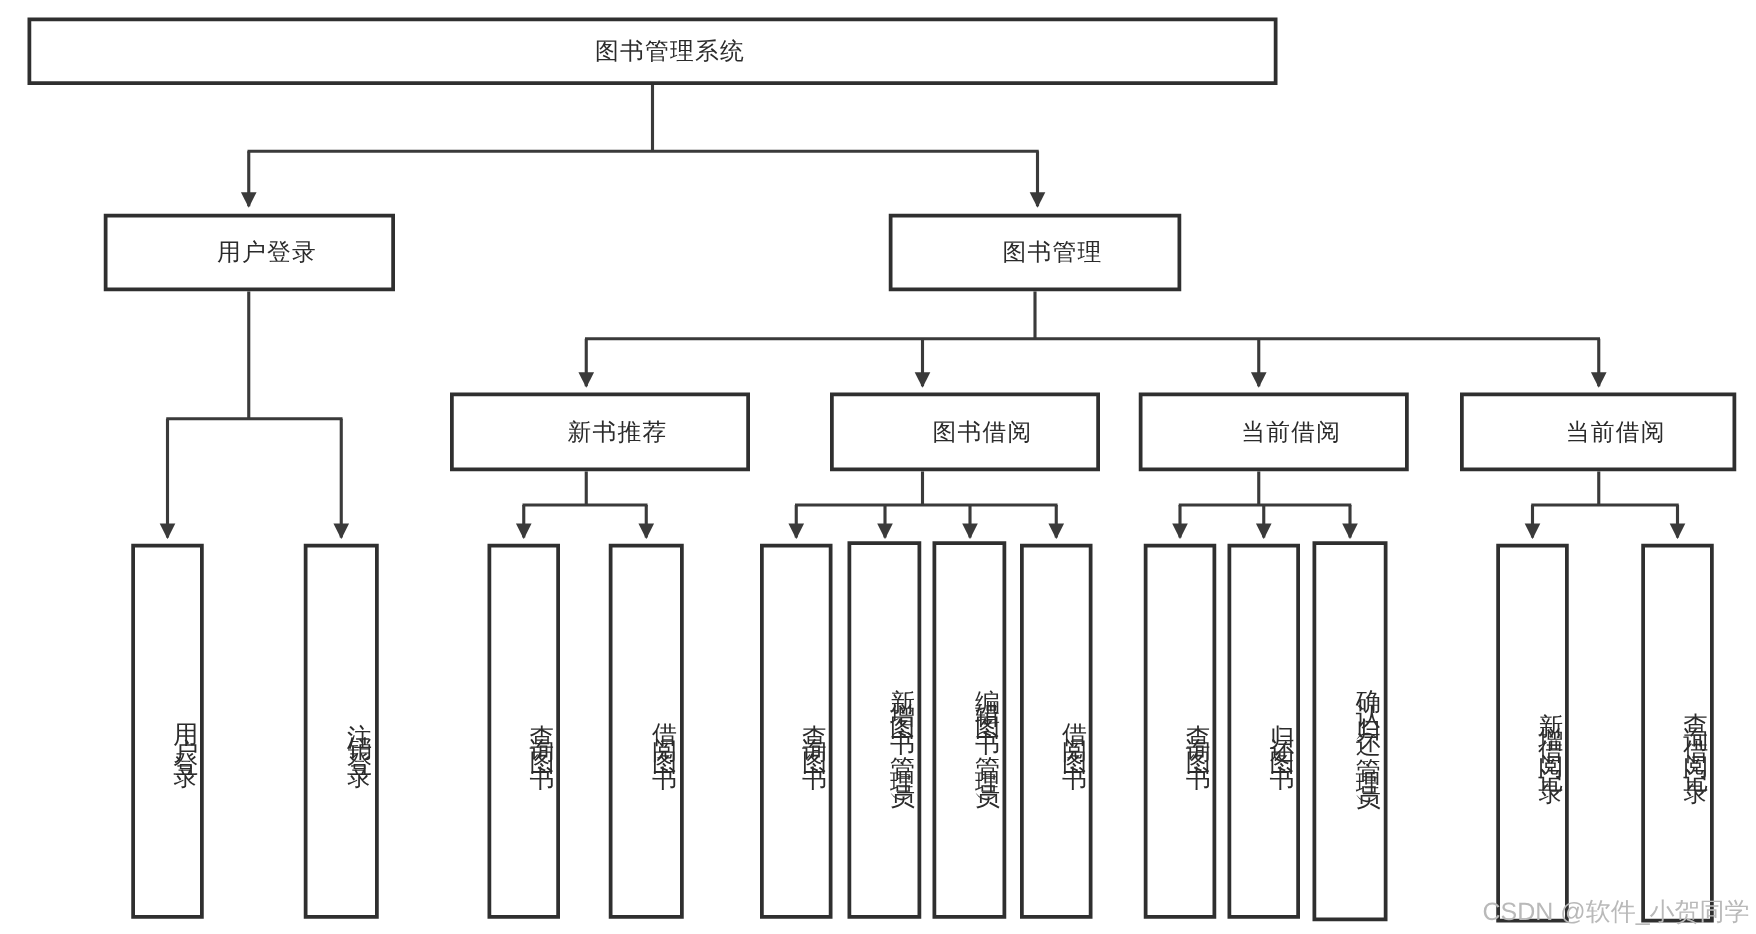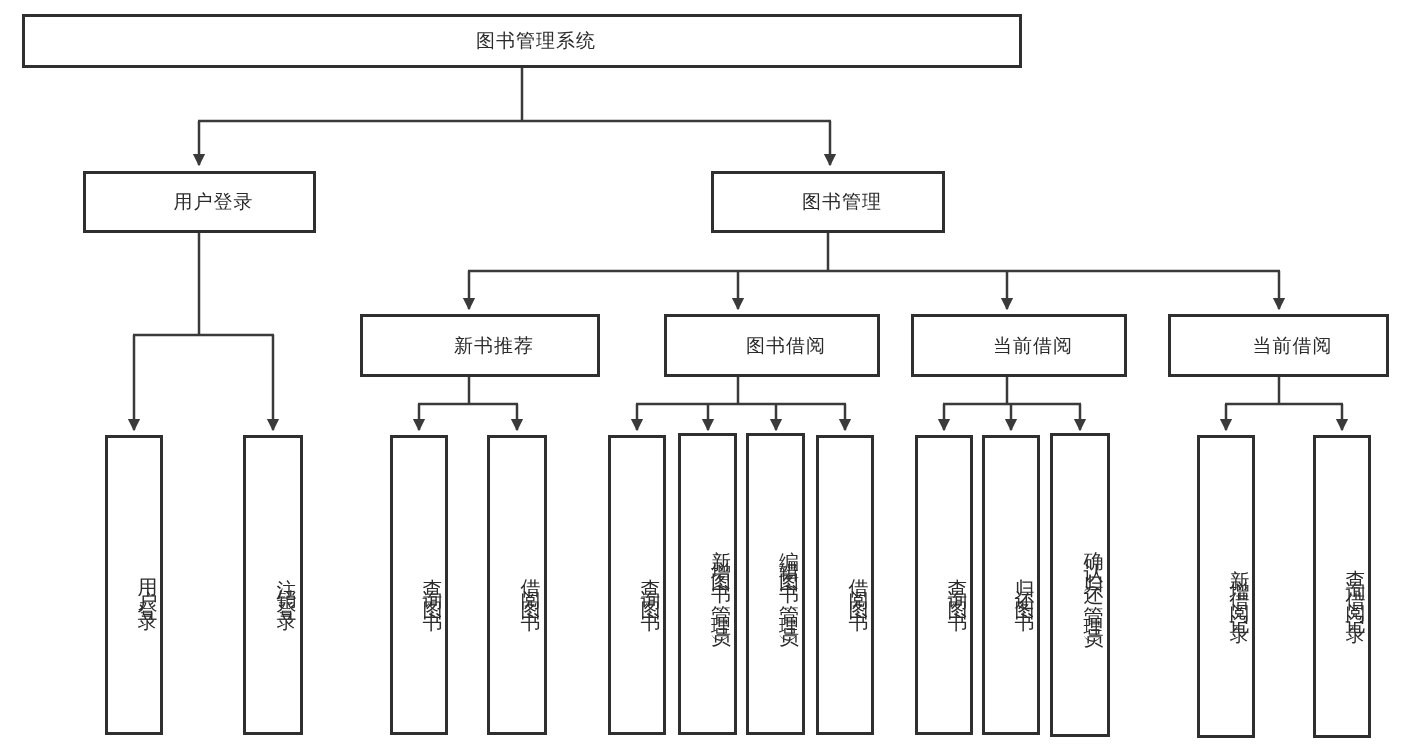--- a/index.html
+++ b/index.html
@@ -181,14 +181,15 @@
     <span class="v-label">确认归还（管理员）</span>
   </div>
 
   <div class="box" style="left:1197px; top:435px; width:58px; height:303px;">
     <span class="v-label">新增借阅记录</span>
   </div>
   <div class="box" style="left:1313px; top:435px; width:58px; height:303px;">
     <span class="v-label">查询借阅记录</span>
   </div>
 
+  <div class="watermark">CSDN @软件_小贺同学</div>
 
 </div>
 
 </body></html>

